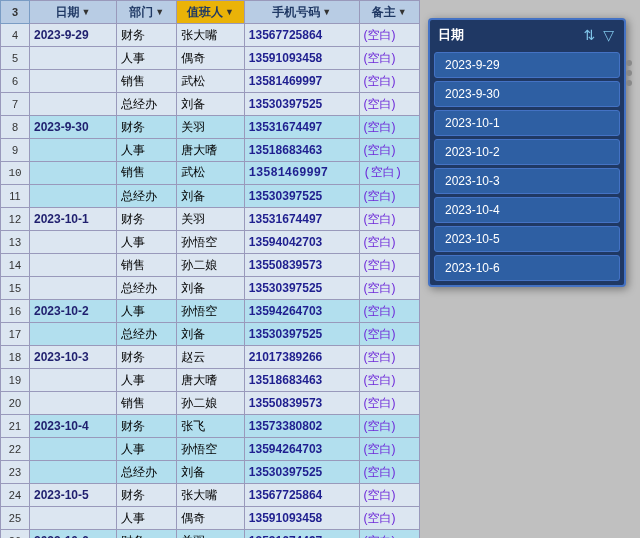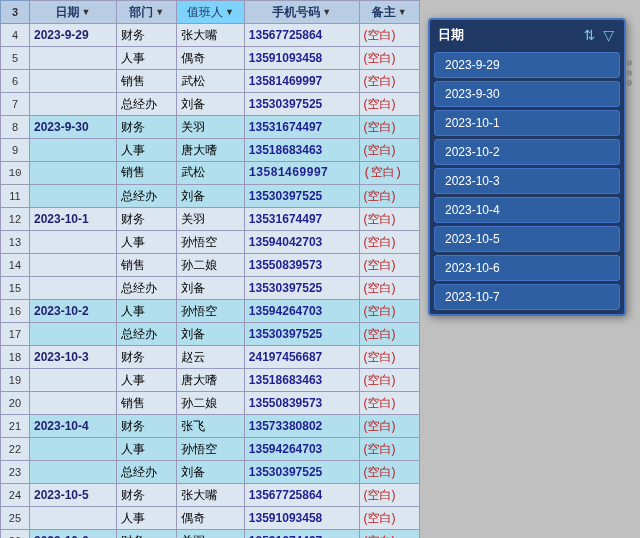--- a/index.html
+++ b/index.html
@@ -53,21 +53,21 @@
     }
 
     
     .phone-col {
       color: #1f1f8f;
       font-weight: bold;
     }
 
     
     .remark-col {
-      color: #b91c1c;
+      color: #6d28d9;
     }
 
     
     .filter-panel {
       position: absolute;
       top: 18px;
       left: 428px;
       width: 198px;
       background: #1f3864;
       border: 2px solid #4472c4;
@@ -175,21 +175,21 @@
           <span>日期</span>
           <span class="filter-arrow">▼</span>
         </span>
       </th>
       <th style="background:#b8cce4;color:#1f3864;font-weight:bold;width:50px;margin-left:48px;">
         <span class="col-filter">
           <span>部门</span>
           <span class="filter-arrow">▼</span>
         </span>
       </th>
-      <th style="background:#7dd3fc;color:#1f3864;font-weight:normal;width:50px;">
+      <th style="background:#eab308;color:#1f3864;font-weight:bold;width:50px;">
         <span class="col-filter">
           <span>值班人</span>
           <span class="filter-arrow">▼</span>
         </span>
       </th>
       <th style="background:#b8cce4;color:#1f3864;font-weight:bold;width:95px;">
         <span class="col-filter">
           <span>手机号码</span>
           <span class="filter-arrow">▼</span>
         </span>
@@ -312,21 +312,21 @@
       <td>总经办</td>
       <td>刘备</td>
       <td class="phone-col">13530397525</td>
       <td class="remark-col">(空白)</td>
     </tr>
     <tr style="background:#dce6f1;">
       <td class="row-num">18</td>
       <td class="date-cell" style="font-weight:bold;color:#1f1f6e;">2023-10-3</td>
       <td>财务</td>
       <td>赵云</td>
-      <td class="phone-col">24197456687</td>
+      <td class="phone-col">21017389266</td>
       <td class="remark-col">(空白)</td>
     </tr>
     <tr style="background:#dce6f1;">
       <td class="row-num">19</td>
       <td></td>
       <td>人事</td>
       <td>唐大嗜</td>
       <td class="phone-col">13518683463</td>
       <td class="remark-col">(空白)</td>
     </tr>
@@ -400,21 +400,20 @@
   </div>
   <div class="filter-items">
     <div class="filter-item">2023-9-29</div>
     <div class="filter-item">2023-9-30</div>
     <div class="filter-item">2023-10-1</div>
     <div class="filter-item">2023-10-2</div>
     <div class="filter-item">2023-10-3</div>
     <div class="filter-item">2023-10-4</div>
     <div class="filter-item">2023-10-5</div>
     <div class="filter-item">2023-10-6</div>
-    <div class="filter-item">2023-10-7</div>
   </div>
 
   <div class="filter-scrollbar">
     <div class="scroll-dot"></div>
     <div class="scroll-dot"></div>
     <div class="scroll-dot"></div>
   </div>
 </div>
 
 </body></html>

